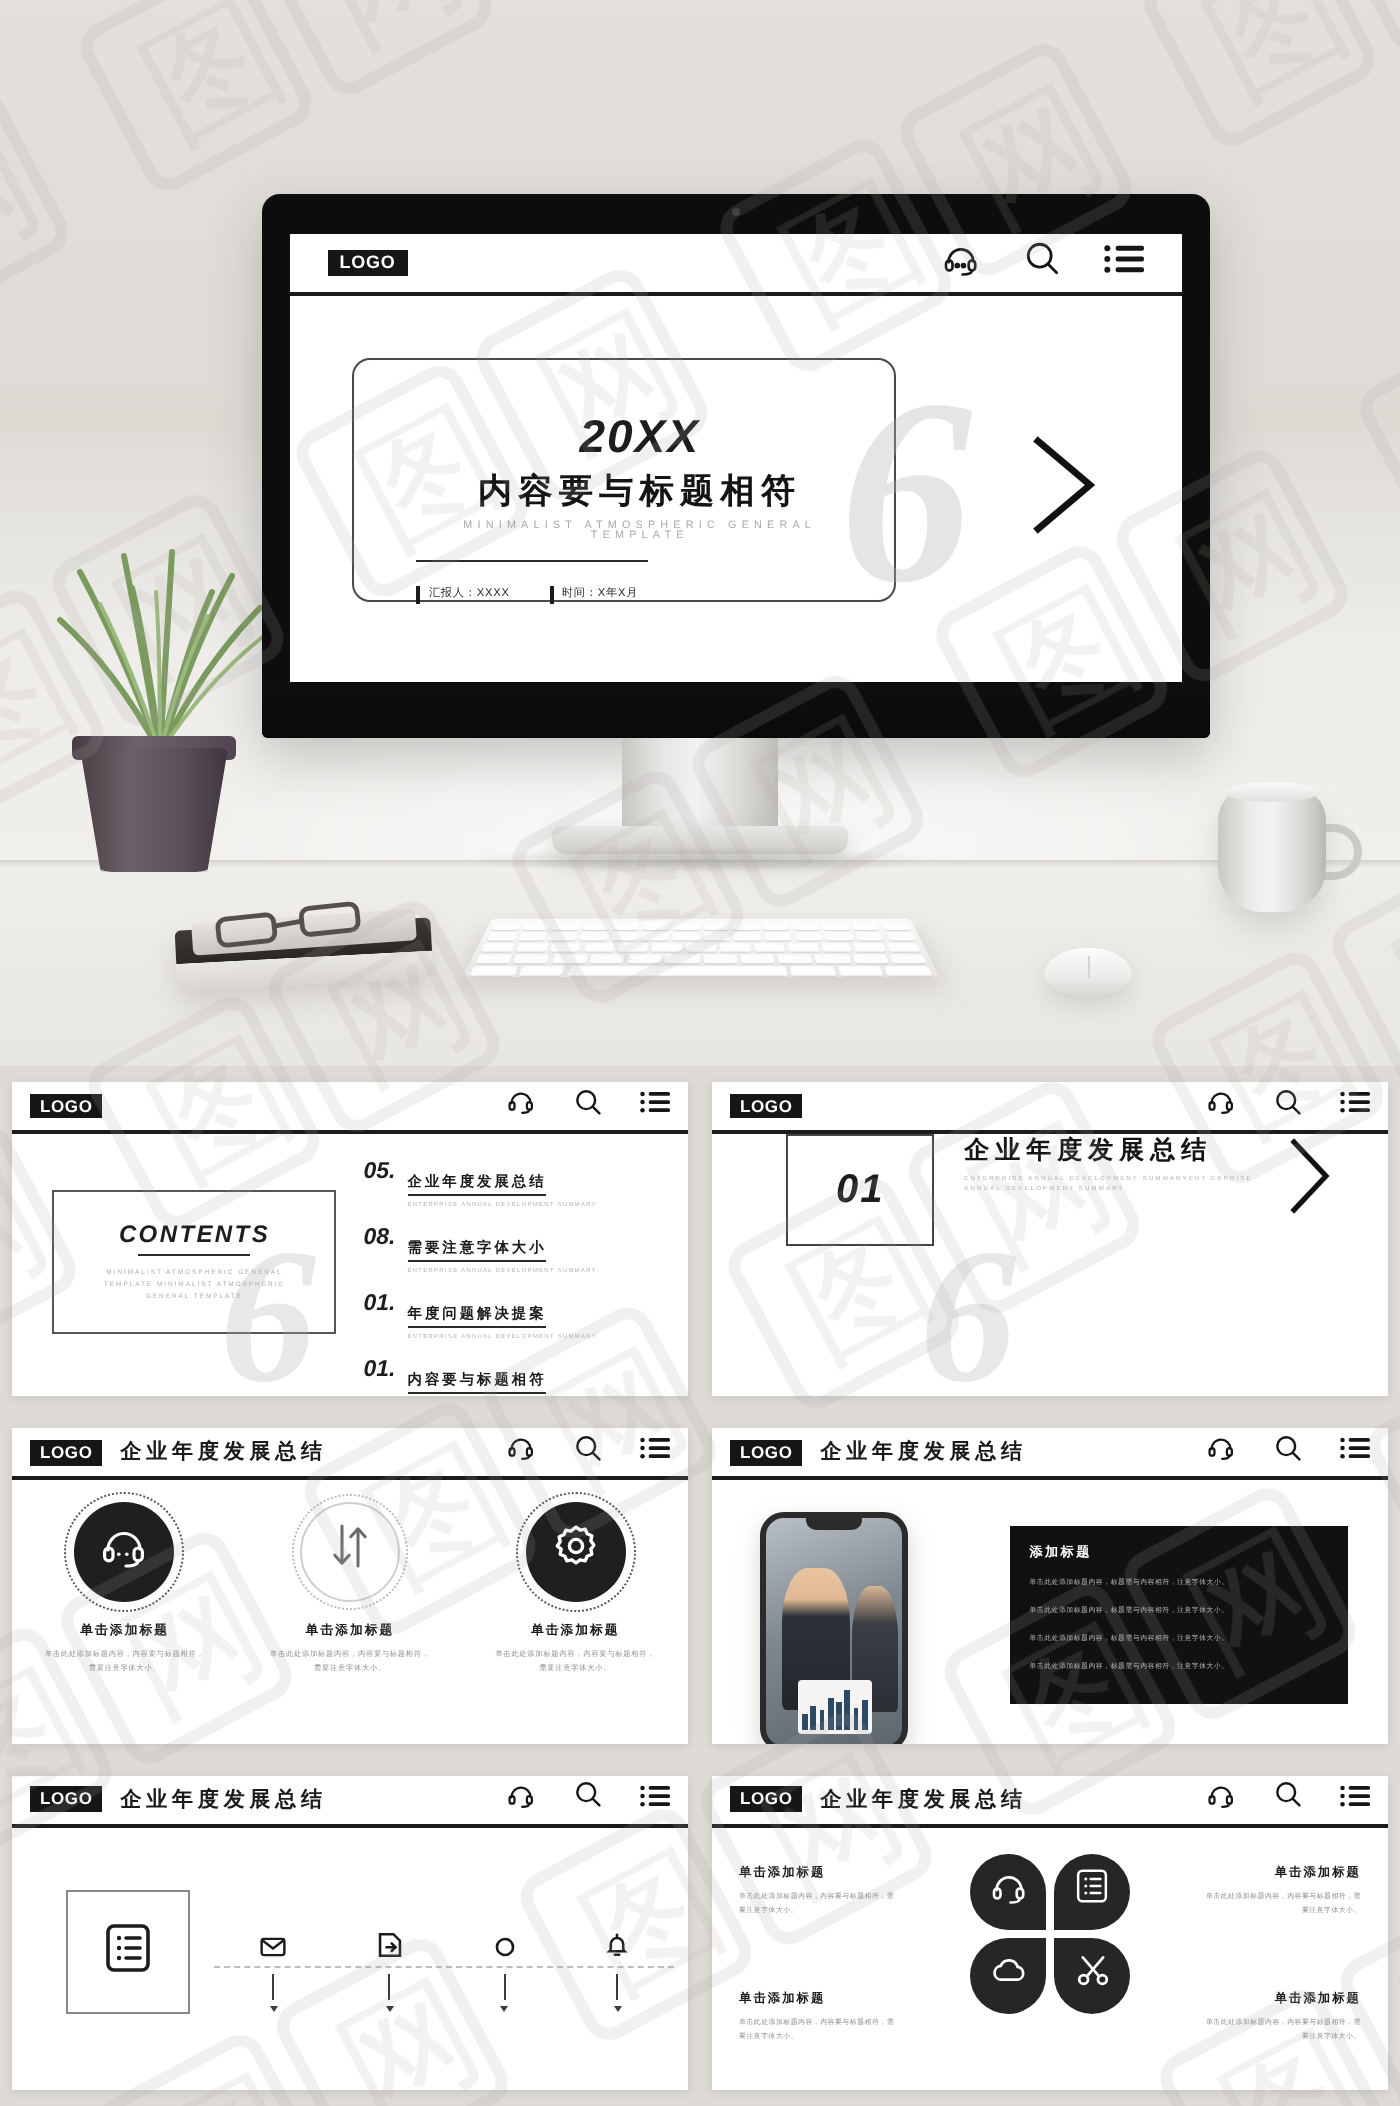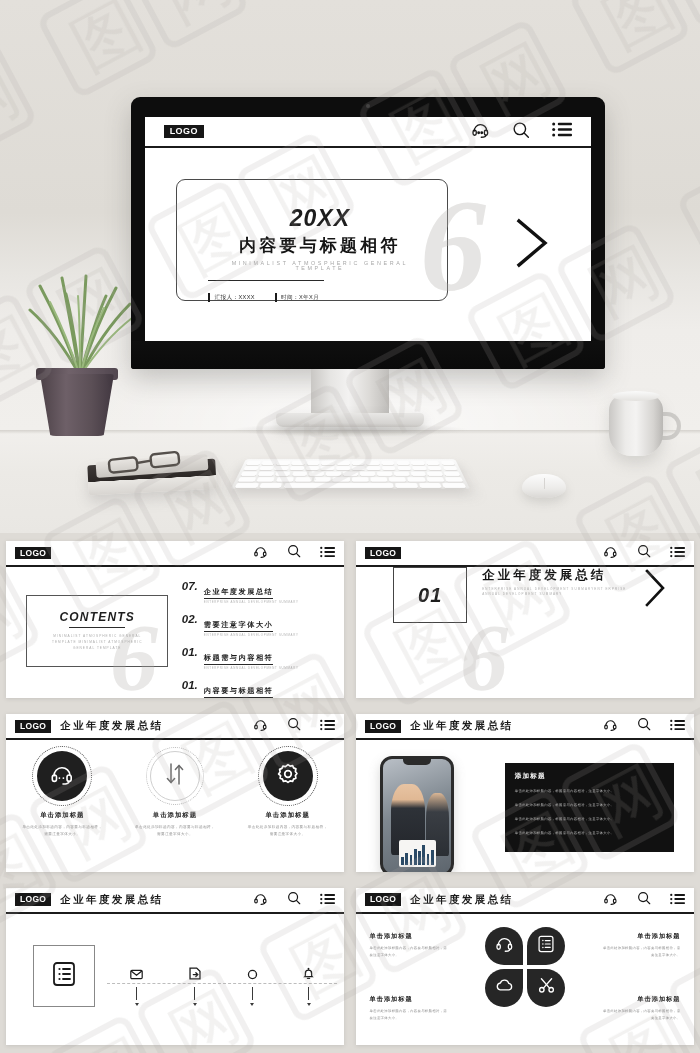--- a/index.html
+++ b/index.html
@@ -552,32 +552,32 @@
           </span>
         </div>
         <div class="t-body">
           <div class="contents-box">
             <div class="contents-word">CONTENTS</div>
             <div class="contents-underline"></div>
             <div class="contents-en">MINIMALIST ATMOSPHERIC GENERAL TEMPLATE MINIMALIST ATMOSPHERIC GENERAL TEMPLATE</div>
           </div>
           <div class="toc-list">
             <div class="toc-item">
-              <span class="toc-num">07.</span>
+              <span class="toc-num">05.</span>
               <span class="toc-texts"><span class="toc-cn">企业年度发展总结</span>
               <span class="toc-en" style="display:block">ENTERPRISE ANNUAL DEVELOPMENT SUMMARY</span></span>
             </div>
             <div class="toc-item">
-              <span class="toc-num">02.</span>
+              <span class="toc-num">08.</span>
               <span class="toc-texts"><span class="toc-cn">需要注意字体大小</span>
               <span class="toc-en" style="display:block">ENTERPRISE ANNUAL DEVELOPMENT SUMMARY</span></span>
             </div>
             <div class="toc-item">
               <span class="toc-num">01.</span>
-              <span class="toc-texts"><span class="toc-cn">标题需与内容相符</span>
+              <span class="toc-texts"><span class="toc-cn">年度问题解决提案</span>
               <span class="toc-en" style="display:block">ENTERPRISE ANNUAL DEVELOPMENT SUMMARY</span></span>
             </div>
             <div class="toc-item">
               <span class="toc-num">01.</span>
               <span class="toc-texts"><span class="toc-cn">内容要与标题相符</span>
               </span>
             </div>
           </div>
         </div>
       </div>

